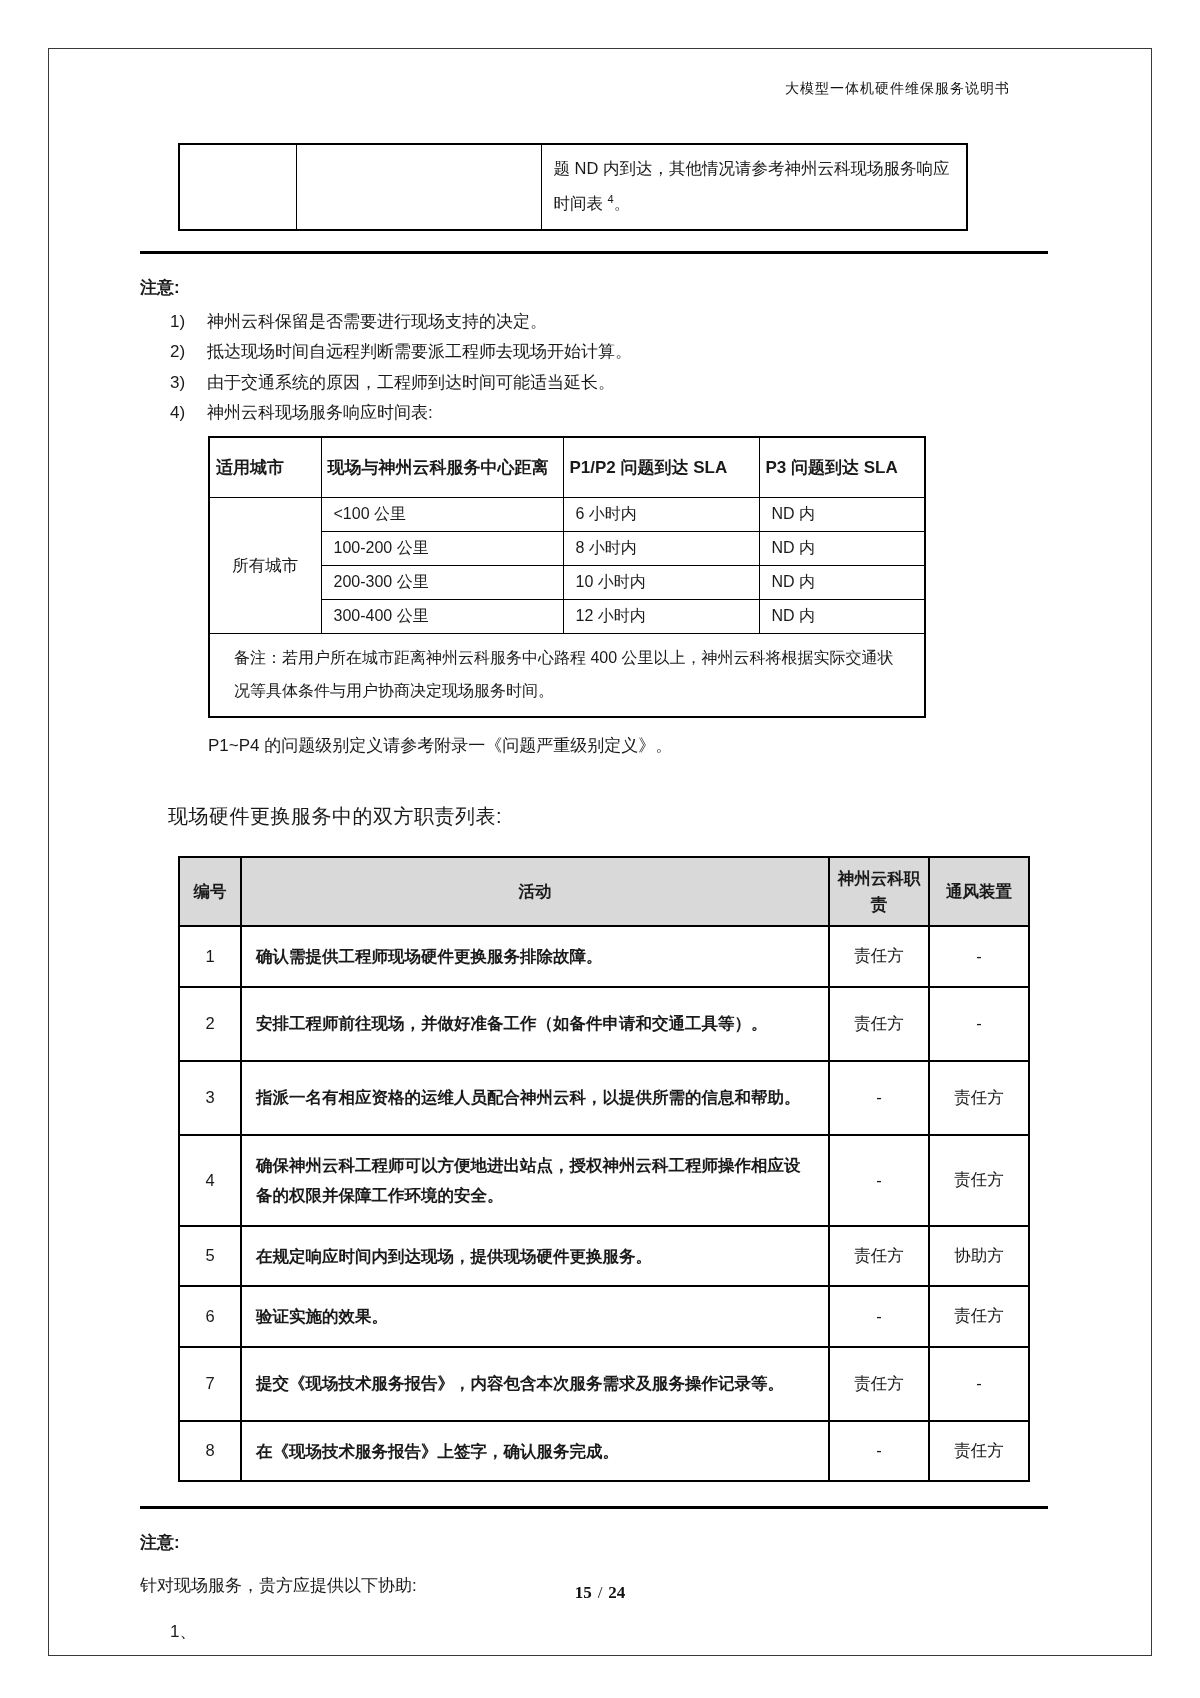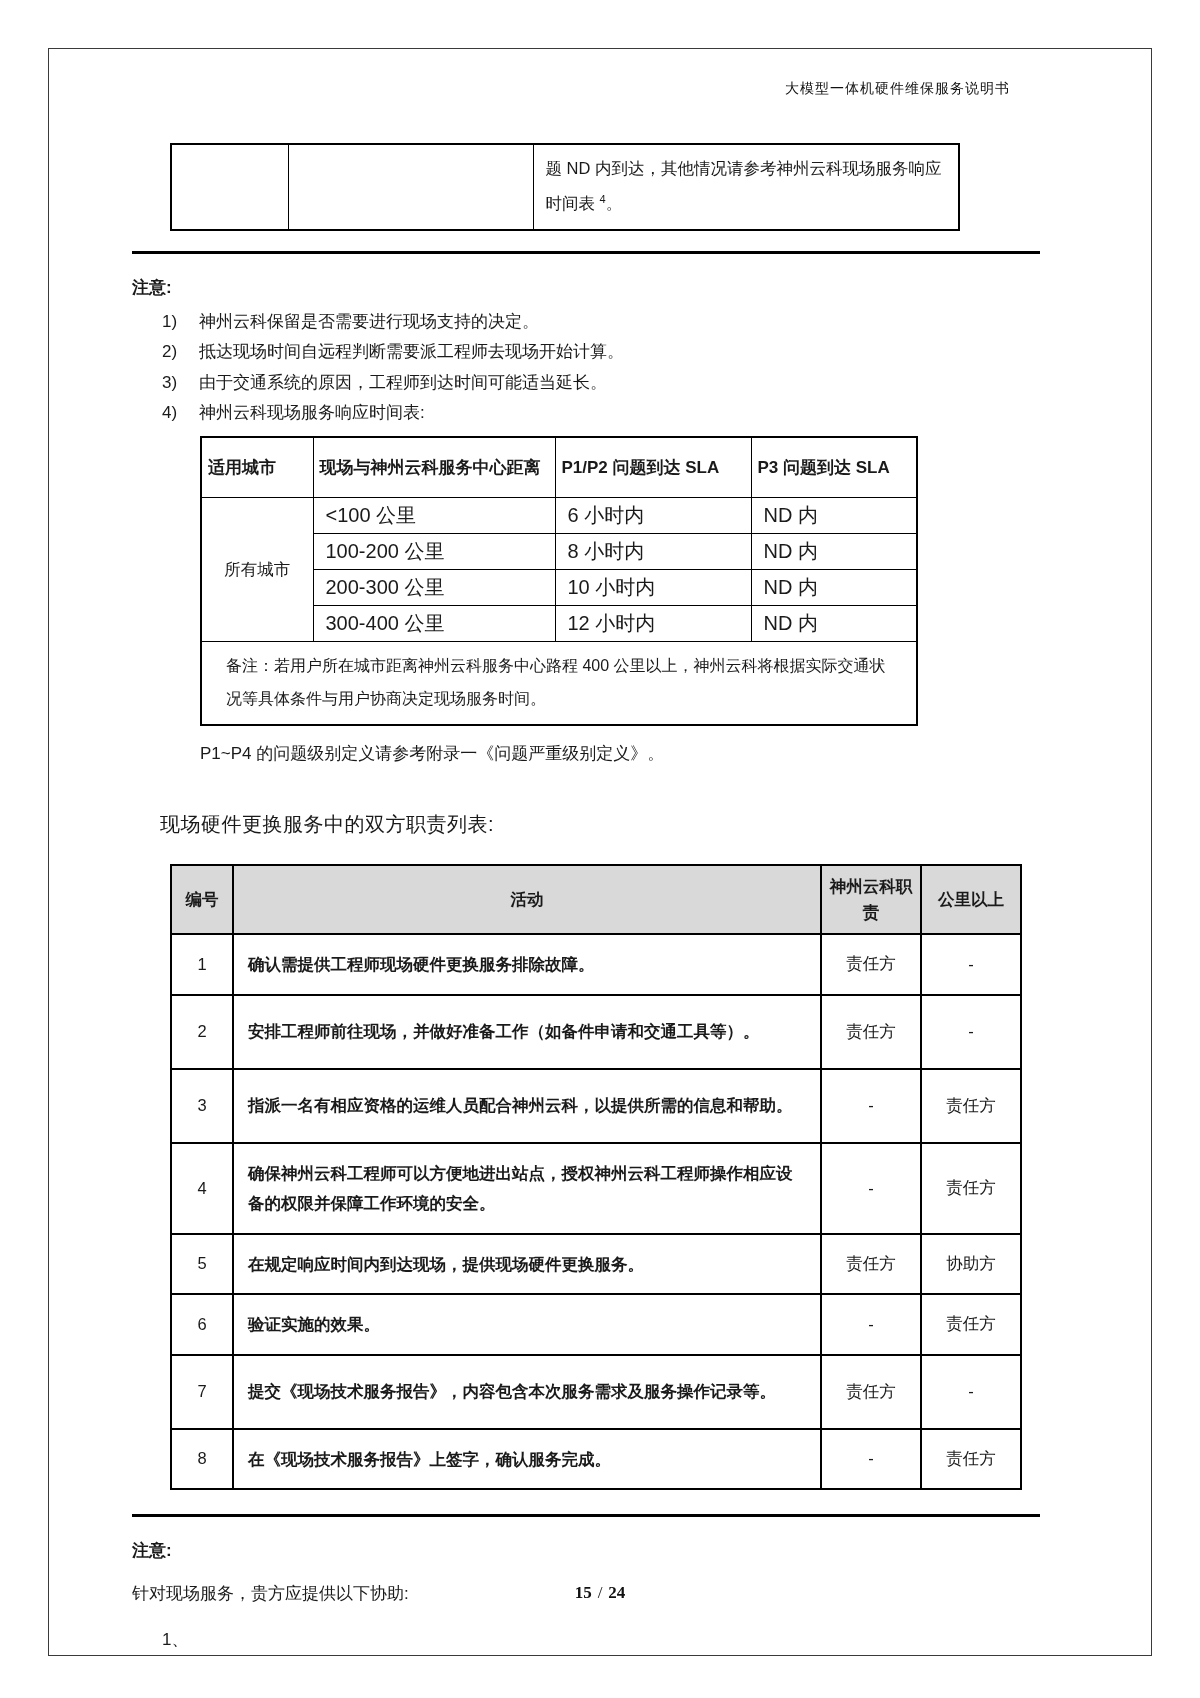--- a/index.html
+++ b/index.html
@@ -10,21 +10,21 @@
   }
   .page-frame {
     position:absolute; left:48px; top:48px; width:1104px; height:1608px;
     border:1px solid #3a3a3a; background:#ffffff;
   }
   .header-title {
     position:absolute; top:80px; right:190px;
     font-family:"Liberation Serif", serif; font-size:14px; color:#111;
     letter-spacing:1px;
   }
-  .content { position:absolute; left:132px; top:143px; width:908px; font-size:17px; }
+  .content { position:absolute; left:140px; top:143px; width:908px; font-size:17px; }
 
   table { border-collapse:collapse; background:#fff; }
   td, th { border:1.5px solid #000; font-weight:normal; }
 
   
   .frag-table { margin-left:38px; width:788px; border:2px solid #000; table-layout:fixed; }
   .frag-table td { height:86px; vertical-align:top; }
   .frag-table .c1 { width:117px; }
   .frag-table .c2 { width:245px; }
   .frag-table .c3 { width:426px; padding:6px 12px; line-height:2.1; font-size:16.5px; }
@@ -36,21 +36,21 @@
   .note-heading { font-weight:bold; font-size:17px; margin:22px 0 4px 0; }
 
   .note-list { margin-top:8px; }
   .note-item { display:flex; margin:0 0 0 30px; line-height:1.78; }
   .note-item .num { width:37px; flex:none; }
   .note-item .txt { flex:1; }
 
   
   .sla-table { margin-left:68px; margin-top:8px; width:716px; border:2px solid #000; table-layout:fixed; }
   .sla-table th { font-weight:bold; text-align:left; padding:16px 6px; line-height:1.6; font-size:17px; }
-  .sla-table td { padding:4px 12px; height:34px; font-size:20px; }
+  .sla-table td { padding:4px 12px; height:34px; font-size:16px; }
   .sla-table .city-col { width:112px; }
   .sla-table .dist-col { width:242px; }
   .sla-table .p12-col { width:196px; }
   .sla-table .p3-col  { width:166px; }
   .sla-table .city-cell { text-align:center; font-size:16.5px; }
   .sla-table .remark-cell { padding:8px 24px; line-height:2.05; font-size:16px; }
 
   .p1p4-note { margin:14px 0 0 68px; line-height:1.6; }
 
   .section-title { margin:44px 0 0 28px; font-size:20px; font-weight:500; letter-spacing:0.5px; }
@@ -164,21 +164,21 @@
   <div class="p1p4-note">P1~P4 的问题级别定义请参考附录一《问题严重级别定义》。</div>
 
   <div class="section-title">现场硬件更换服务中的双方职责列表:</div>
 
   <table class="duty-table">
     <tbody>
         <tr>
       <th class="no-col">编号</th>
       <th class="act-col">活动</th>
       <th class="vendor-col">神州云科职责</th>
-      <th class="cust-col">公里以上</th>
+      <th class="cust-col">通风装置</th>
     </tr>
     <tr class="single">
       <td class="no-cell">1</td>
       <td class="act-cell">确认需提供工程师现场硬件更换服务排除故障。</td>
       <td class="vendor-cell">责任方</td>
       <td class="cust-cell">-</td>
     </tr>
     <tr class="double">
       <td class="no-cell">2</td>
       <td class="act-cell">安排工程师前往现场，并做好准备工作（如备件申请和交通工具等）。</td>

